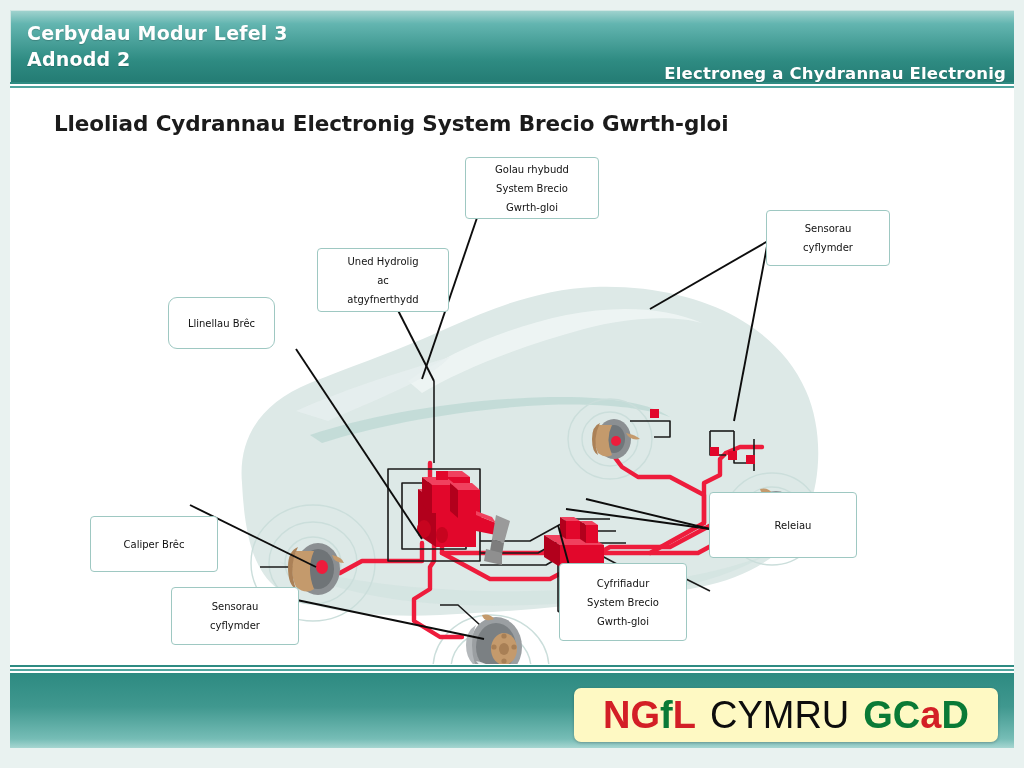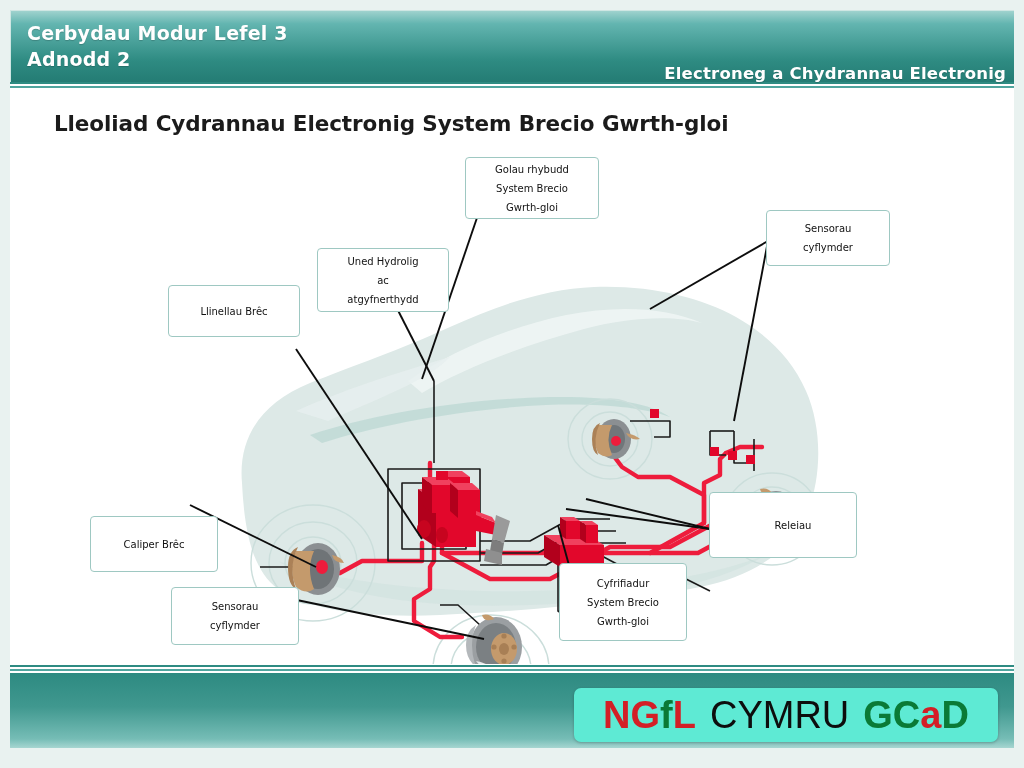--- a/index.html
+++ b/index.html
@@ -98,21 +98,21 @@
     position: absolute; left: 0; top: 18px;
     color: #ffffff; font-size: 26px; letter-spacing: -0.6px;
   }
   #coleg-sub {
     position: absolute; left: 4px; top: 46px;
     color: #cfe9e5; font-size: 6px; letter-spacing: 2.6px;
   }
   #ngfl-box {
     position: absolute; left: 574px; top: 688px;
     width: 424px; height: 54px;
-    background: #5eead4;
+    background: #fef9c3;
     border-radius: 7px;
     display: flex; align-items: center; justify-content: center;
     box-shadow: 0 1px 3px rgba(0,0,0,.25);
   }
   #ngfl-text {
     font-family: "Liberation Sans", sans-serif;
     font-size: 38px; font-weight: bold; letter-spacing: 0px;
     white-space: nowrap;
   }
   #ngfl-text .red   { color: #d31f26; }
@@ -362,21 +362,21 @@
       </div>
     </div>
 
     <div class="callout" style="left:756px; top:119px; width:124px; height:56px;">
       <div>
         <div>Sensorau</div>
         <div>cyflymder</div>
       </div>
     </div>
 
-    <div class="callout" style="left:158px; top:194px; width:132px; height:52px;">
+    <div class="callout" style="left:158px; top:206px; width:107px; height:52px;border-radius:9px;">
       <div>Llinellau Brêc</div>
     </div>
 
     <div class="callout" style="left:80px; top:398px; width:128px; height:56px;margin-top:27px;">
       <div>Caliper Brêc</div>
     </div>
 
     <div class="callout" style="left:161px; top:496px; width:128px; height:58px;">
       <div>
         <div>Sensorau</div>

